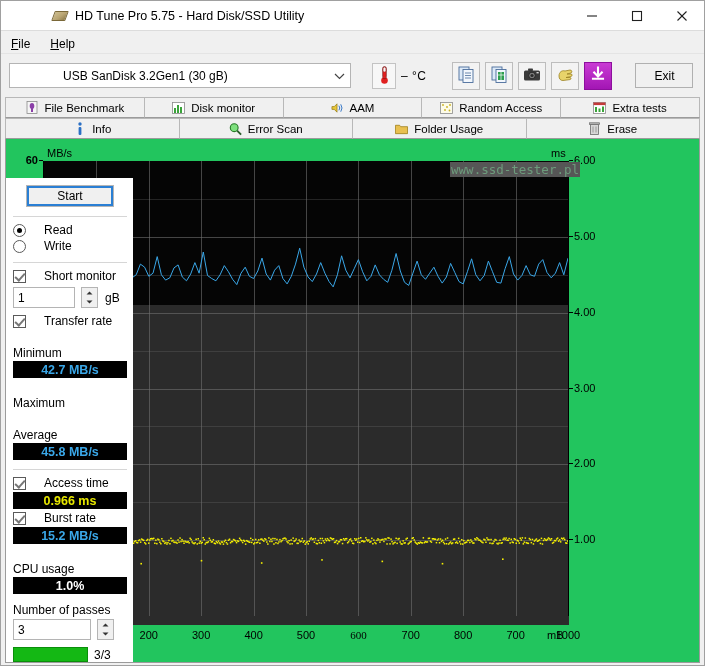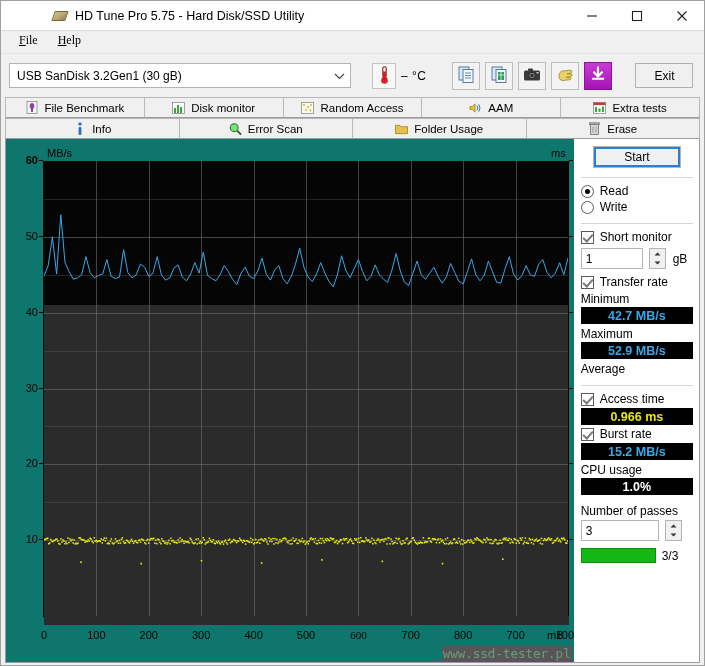--- a/index.html
+++ b/index.html
@@ -52,24 +52,23 @@
     display: flex; align-items: center; justify-content: center;
     color: #202020;
   }
   .win-btn svg { display: block; }
 
   
   .menubar {
     height: 23px;
     background: #f0f0f0;
     display: flex;
-    align-items: flex-start;
-    padding-left: 8px;
+    align-items: flex-end;
+    padding-left: 0;
     border-bottom: 1px solid #e4e4e4;
-    font-family: Liberation Serif, serif;
   }
   .menu-item {
     padding: 2px 10px;
     font-size: 12px;
     color: #000;
   }
   .menu-item u { text-decoration: underline; }
 
   
   .toolbar {
@@ -81,21 +80,21 @@
   }
   .combo {
     width: 342px; height: 25px;
     background: #fff;
     border: 1px solid #b4b4b4;
     display: flex; align-items: center;
     padding-left: 7px;
     font-size: 12px;
     position: relative;
   }
-  .combo .combo-text { flex: 1; color: #000; }
+  .combo .combo-text { flex: 1; color: #000; margin-left: 46px; }
   .combo .chev {
     width: 22px; height: 23px;
     display: flex; align-items: center; justify-content: center;
   }
   .temp-box {
     margin-left: 21px;
     display: flex; align-items: center;
   }
   .thermo {
     width: 24px; height: 26px;
@@ -151,26 +150,27 @@
   }
   .tab:last-child { border-right: 1px solid #b8b8b8; }
   .tab.active {
     background: #ffffff;
     border-bottom: 1px solid #ffffff;
     font-weight: normal;
     z-index: 3;
   }
   .tab .ico { width: 13px; height: 13px; display:flex; align-items:center; justify-content:center; }
   .tabs-body {
-    background: #0f766e;
+    background: #22c55e;
     border: 1px solid #9b9b9b;
     border-top: none;
     height: 524px;
     position: relative;
     display: flex;
+    flex-direction: column;
   }
 
   
   .chart-area {
     position: relative;
     width: 576px;
     height: 100%;
   }
   .plot {
     position: absolute;
@@ -278,21 +278,21 @@
     font-size: 12px;
     color: #000;
   }
   .sep {
     height: 1px;
     background: #d6d6d6;
     margin: 9px 0 6px 0;
   }
   .radio-row, .check-row {
     display: flex; align-items: center;
-    gap: 6px;
+    gap: 18px;
     margin: 2px 0;
     font-size: 12px;
   }
   .radio {
     width: 13px; height: 13px;
     border: 1px solid #5a5a5a;
     border-radius: 50%;
     background: #fff;
     position: relative;
     flex: none;
@@ -339,21 +339,21 @@
     margin-left: -1px;
     border: 1px solid #b4b4b4;
     background: #f0f0f0;
     display: flex; flex-direction: column;
   }
   .spin-btns div {
     flex: 1;
     display: flex; align-items: center; justify-content: center;
   }
   .spin-unit { font-size: 12px; }
-  .lbl { font-size: 12px; color: #000; margin-top: 3px; }
+  .lbl { font-size: 12px; color: #000; margin-top: 18px; }
   .value-box {
     height: 17px;
     background: #000;
     display: flex; align-items: center; justify-content: center;
     font-size: 12.5px;
     font-weight: bold;
     margin-bottom: 2px;
     margin-top: 1px;
   }
   .value-box.cyan { color: #3aa7e8; }
@@ -501,39 +501,39 @@
               <rect x="0.5" y="0.5" width="12" height="11" fill="#ffffff" stroke="#8a8a8a" stroke-width="0.8"></rect>
               <rect x="2" y="6" width="2" height="5" fill="#3aa33a"></rect>
               <rect x="5" y="3" width="2" height="8" fill="#3aa33a"></rect>
               <rect x="8" y="5" width="2" height="6" fill="#3aa33a"></rect>
             </svg>
         </span>
         <span>Disk monitor</span>
       </div>
       <div class="tab">
         <span class="ico">
+          <svg width="14" height="12" viewBox="0 0 14 12">
+              <path d="M1 4.5 L3.5 4.5 L6.5 1.5 L6.5 10.5 L3.5 7.5 L1 7.5 Z" fill="#e8c83a" stroke="#8a7010" stroke-width="0.7"></path>
+              <path d="M8.5 3.5 Q10.5 6 8.5 8.5 M10.5 2 Q13.2 6 10.5 10" fill="none" stroke="#2a6fc4" stroke-width="1"></path>
+            </svg>
+        </span>
+        <span>AAM</span>
+      </div>
+      <div class="tab">
+        <span class="ico">
           <svg width="13" height="12" viewBox="0 0 13 12">
               <rect x="0.5" y="0.5" width="12" height="11" fill="#fdfbe8" stroke="#8a8a8a" stroke-width="0.8"></rect>
               <circle cx="3" cy="3" r="0.9" fill="#c8b020"></circle>
               <circle cx="7" cy="5" r="0.9" fill="#c8b020"></circle>
               <circle cx="5" cy="8" r="0.9" fill="#c8b020"></circle>
               <circle cx="9.5" cy="8.5" r="0.9" fill="#c8b020"></circle>
               <circle cx="10" cy="3" r="0.9" fill="#c8b020"></circle>
             </svg>
         </span>
         <span>Random Access</span>
-      </div>
-      <div class="tab">
-        <span class="ico">
-          <svg width="14" height="12" viewBox="0 0 14 12">
-              <path d="M1 4.5 L3.5 4.5 L6.5 1.5 L6.5 10.5 L3.5 7.5 L1 7.5 Z" fill="#e8c83a" stroke="#8a7010" stroke-width="0.7"></path>
-              <path d="M8.5 3.5 Q10.5 6 8.5 8.5 M10.5 2 Q13.2 6 10.5 10" fill="none" stroke="#2a6fc4" stroke-width="1"></path>
-            </svg>
-        </span>
-        <span>AAM</span>
       </div>
       <div class="tab">
         <span class="ico">
           <svg width="13" height="12" viewBox="0 0 13 12">
               <rect x="0.5" y="0.5" width="12" height="11" fill="#ffffff" stroke="#8a8a8a" stroke-width="0.8"></rect>
               <rect x="0.5" y="0.5" width="12" height="2.6" fill="#c33a3a"></rect>
               <rect x="2" y="5" width="2" height="5" fill="#3aa33a"></rect>
               <rect x="5.5" y="6.5" width="2" height="3.5" fill="#3aa33a"></rect>
               <rect x="9" y="4.5" width="2" height="5.5" fill="#3aa33a"></rect>
             </svg>
@@ -1225,22 +1225,22 @@
         </div>
 
         <div class="check-row">
           <span class="cbox on"></span>
           <span>Transfer rate</span>
         </div>
 
         <div class="lbl">Minimum</div>
         <div class="value-box cyan">42.7 MB/s</div>
         <div class="lbl">Maximum</div>
-        <div class="value-box cyan">52.9 MB/s</div>
         <div class="lbl">Average</div>
+        <div class="value-box cyan">45.8 MB/s</div>
 
         <div class="sep"></div>
 
         <div class="check-row">
           <span class="cbox on"></span>
           <span>Access time</span>
         </div>
         <div class="value-box yellow">0.966 ms</div>
 
         <div class="check-row">

